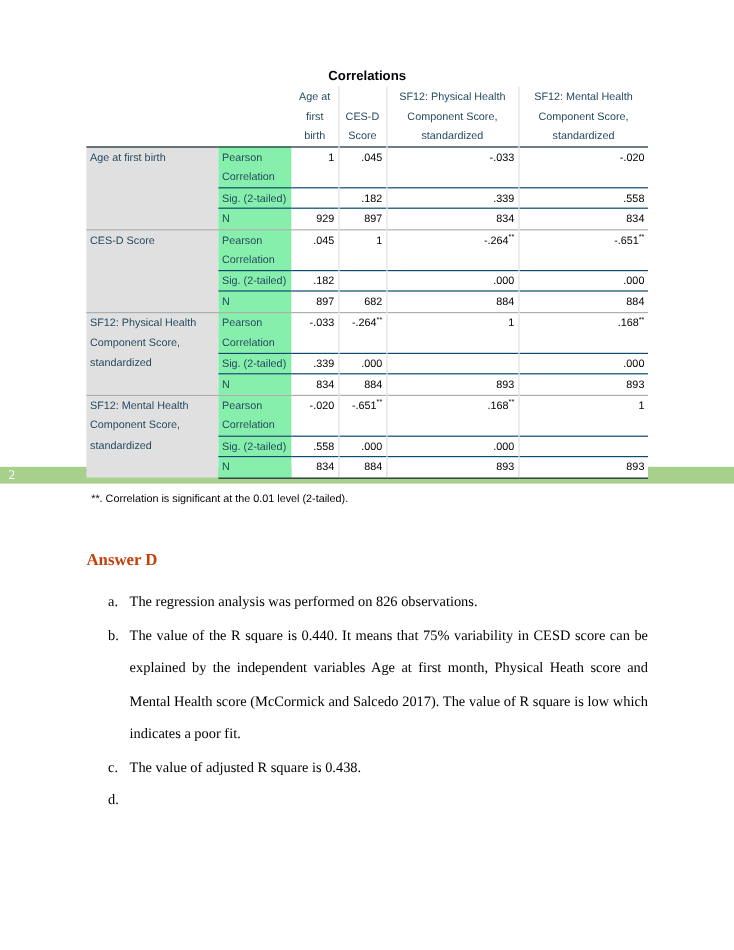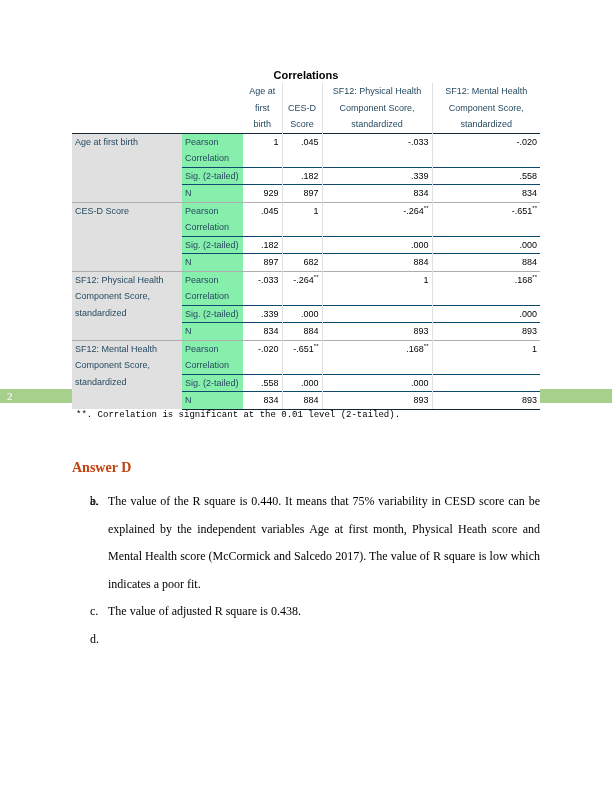--- a/index.html
+++ b/index.html
@@ -1,34 +1,34 @@
 <!DOCTYPE html>
 <html><head>
   <meta charset="utf-8">
   <style>
     html, body { margin: 0; padding: 0; background: #ffffff; }
     body { width: 612px; height: 792px; position: relative; overflow: hidden; }
     .green-band { position: absolute; left: 0; top: 389px; width: 612px; height: 14px; background: #a8d08d; }
     .page-num { position: absolute; left: 7px; top: 389px; height: 14px; line-height: 14px; color: #ffffff; font-family: "Liberation Serif", serif; font-size: 11px; }
-    .tbl-wrap { position: absolute; left: 72px; top: 67px; width: 468px; }
+    .tbl-wrap { position: absolute; left: 72px; top: 56px; width: 468px; }
     .tbl-title { text-align: center; font-family: "Liberation Sans", sans-serif; font-weight: bold; font-size: 11px; color: #010205; height: 16px; line-height: 16px; margin-left: 0; }
     table.corr { border-collapse: collapse; font-family: "Liberation Sans", sans-serif; font-size: 9px; color: #010205; table-layout: fixed; width: 468px; position: relative; z-index: 2; }
     table.corr td, table.corr th { padding: 0 3px; line-height: 16.5px; vertical-align: top; font-weight: normal; }
     .hdr th { text-align: center; color: #264a60; border-left: 1px solid #e0e0e0; }
     .hdr th.blank { border-left: none; }
     .hdr { border-bottom: 1.5px solid #152935; }
     .rowhead { background: #e0e0e0; color: #264a60; text-align: left; }
     .statlbl { background: #86efac; color: #264a60; text-align: left; }
     .val { background: #ffffff; text-align: right; border-left: 1px solid #e0e0e0; }
     .val:first-of-type { border-left: none; }
     tr.sep-in td.statlbl, tr.sep-in td.val { border-top: 1px solid #0c4a6e; }
     tr.grp-start td { border-top: 1px solid #aeaeae; }
     tr.last td { border-bottom: 1.5px solid #152935; }
     sup { font-size: 6px; vertical-align: super; line-height: 0; }
-    .footnote { position: absolute; left: 76px; top: 410px; font-family: Liberation Mono, monospace; font-size: 9px; color: #010205; }
+    .footnote { position: absolute; left: 76px; top: 410px; font-family: Liberation Sans, sans-serif; font-size: 9px; color: #010205; }
     .answer-h { position: absolute; left: 72px; top: 460px; font-family: "Liberation Serif", serif; font-weight: bold; font-size: 14px; color: #c2410c; }
     .answers { position: absolute; left: 90px; top: 488px; width: 450px; font-family: "Liberation Serif", serif; font-size: 12px; color: #000; }
     .ans-item { position: relative; padding-left: 18px; line-height: 27.5px; text-align: justify; }
     .ans-item .mark { position: absolute; left: 0; top: 0; }
     .ans-item + .ans-item { margin-top: 0; }
   </style>
 </head>
 <body>
 
 <div class="green-band"></div>
@@ -147,20 +147,21 @@
       </tbody>
   </table>
 </div>
 
 <div class="footnote">**. Correlation is significant at the 0.01 level (2-tailed).</div>
 
 <div class="answer-h">Answer D</div>
 <div class="answers">
   <div class="ans-item">
     <span class="mark">a.</span>
+    <span>The regression analysis was performed on 826 observations.</span>
   </div>
   <div class="ans-item">
     <span class="mark">b.</span>
     <span>The value of the R square is 0.440. It means that 75% variability in CESD score can be explained by the independent variables Age at first month, Physical Heath score and Mental Health score (McCormick and Salcedo 2017). The value of R square is low which indicates a poor fit.</span>
   </div>
   <div class="ans-item">
     <span class="mark">c.</span>
     <span>The value of adjusted R square is 0.438.</span>
   </div>
   <div class="ans-item">

